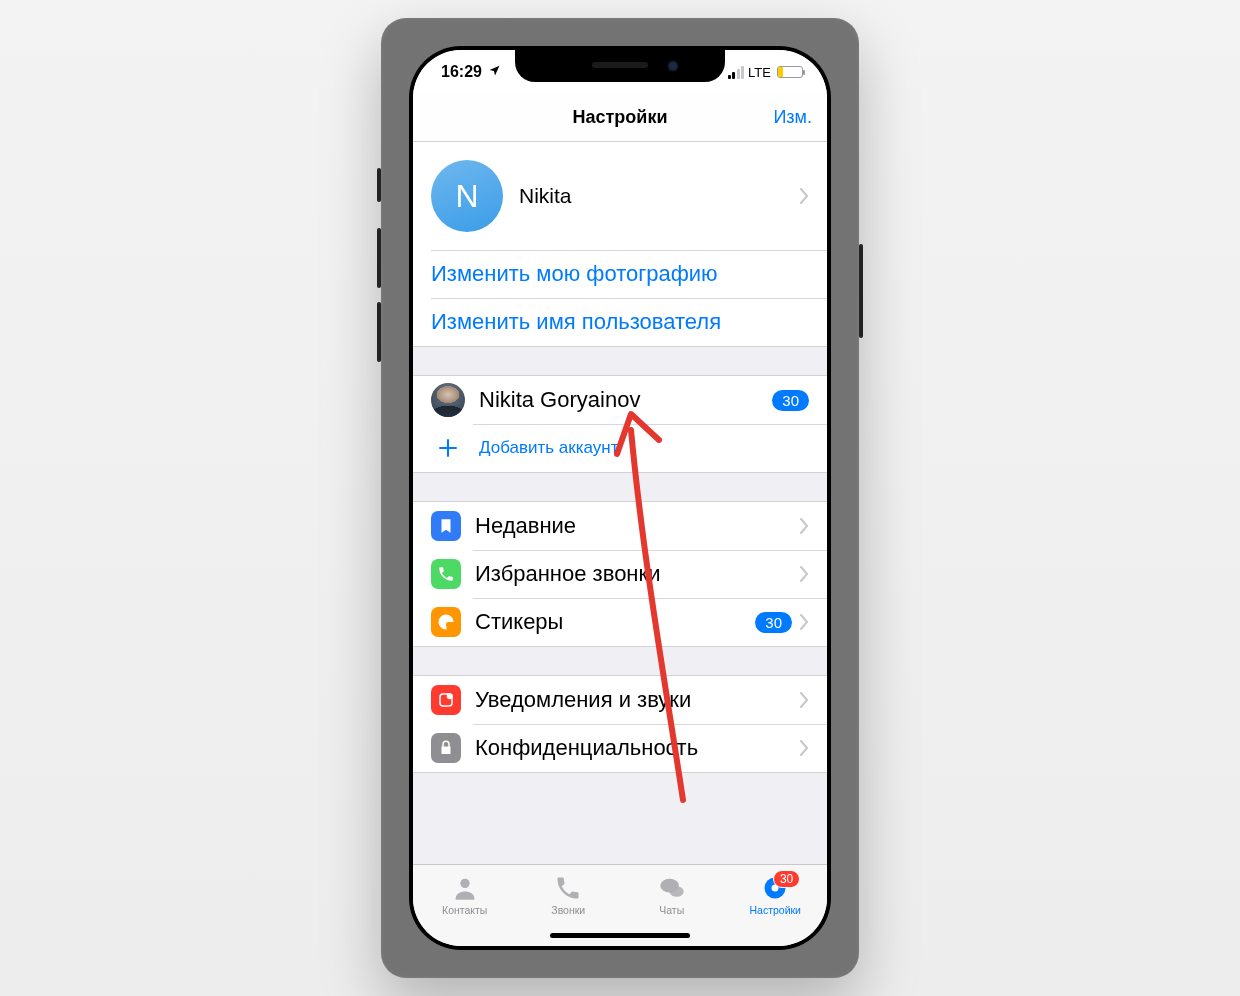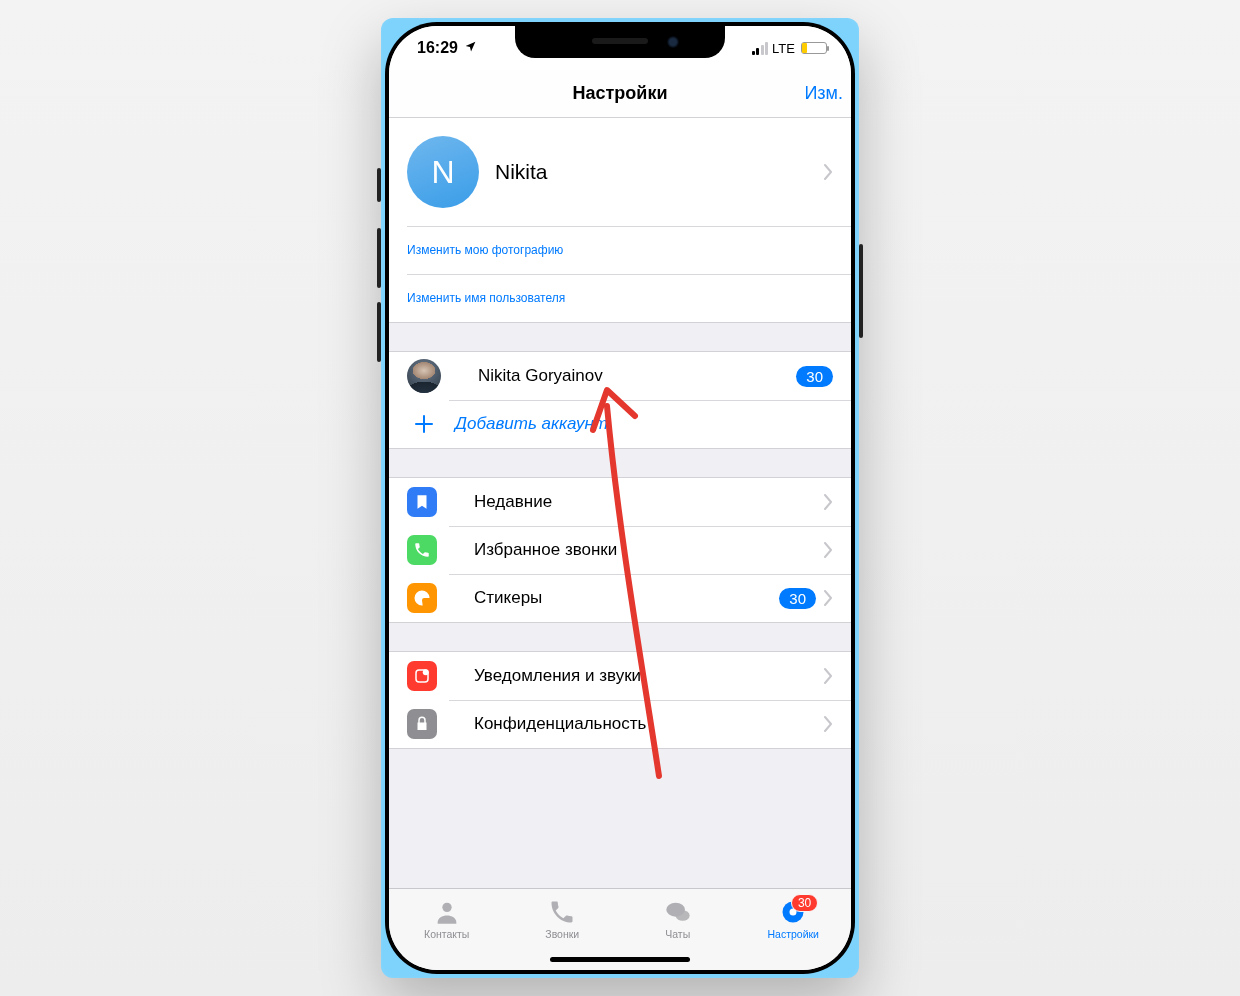--- a/index.html
+++ b/index.html
@@ -6,22 +6,22 @@
   body {
     width:1240px; height:996px;
     background:linear-gradient(180deg,#f3f3f3 0%,#ededed 100%);
     font-family:-apple-system,BlinkMacSystemFont,"Helvetica Neue",Arial,sans-serif;
     display:flex; align-items:center; justify-content:center;
     position:relative;
   }
   
   .phone {
     width:478px; height:960px;
-    background:#7dd3fc; border-radius:12px;
-    padding:4px;
+    background:#737373; border-radius:25px;
+    padding:28px;
     box-shadow:0 25px 60px rgba(0,0,0,.25), inset 0 0 4px rgba(255,255,255,.1);
     position:relative;
   }
   .phone-inner {
     width:100%; height:100%;
     background:#000; border-radius:52px;
     padding:4px;
   }
   .screen {
     width:100%; height:100%;
@@ -68,21 +68,21 @@
   .battery { width:26px; height:12px; border:1px solid #999; border-radius:3px; position:relative; margin-left:2px; }
   .battery::after { content:""; position:absolute; right:-3px; top:3px; width:2px; height:5px; background:#999; border-radius:1px; }
   .battery i { display:block; height:100%; width:22%; background:#ffcc00; border-radius:1px; }
 
   
   .navbar {
     height:48px; background:#fefefe; display:flex; align-items:center; justify-content:center;
     position:relative; border-bottom:.5px solid #d1d1d6;
   }
   .nav-title { font-size:18px; font-weight:600; color:#000; }
-  .nav-edit { position:absolute; right:8px; font-size:18px; color:#007aff; }
+  .nav-edit { position:absolute; right:15px; font-size:18px; color:#007aff; }
 
   
   .content { flex:1; overflow:hidden; background:#efeff4; }
   .group { background:#fff; border-top:.5px solid #d1d1d6; border-bottom:.5px solid #d1d1d6; }
   .group + .group { margin-top:28px; }
   .group.first { margin-top:0; border-top:none; }
   .row {
     display:flex; align-items:center; min-height:48px;
     padding:0 18px; position:relative; background:#fff;
   }
@@ -98,45 +98,45 @@
     background:linear-gradient(160deg,#6fb7ee,#3a9de8);
     display:flex; align-items:center; justify-content:center;
     color:#fff; font-size:32px; font-weight:400;
     margin-right:16px; flex-shrink:0;
   }
   .profile-name { font-size:21px; font-weight:400; color:#000; }
   .chev {
     margin-left:auto; color:#c7c7cc;
   }
   .chev svg { display:block; }
-  .link-row { color:#007aff; font-size:12px; }
+  .link-row { color:#007aff; font-size:22px; }
 
   .acc-avatar {
     width:34px; height:34px; border-radius:50%;
     background:radial-gradient(circle at 50% 30%, #6b7a8a, #2a3542);
     margin-right:14px; flex-shrink:0;
     position:relative; overflow:hidden;
   }
   .acc-avatar::after{
     content:""; position:absolute; inset:0;
     background:radial-gradient(ellipse 60% 45% at 50% 34%, #d7c4b4 0%, #a38874 55%, transparent 56%),
                radial-gradient(ellipse 90% 55% at 50% 100%, #24313f 0%, #1a2530 60%, transparent 61%);
   }
-  .row-label { font-size:17px; color:#000;margin-left:23px; }
+  .row-label { font-size:22px; color:#000; }
   .badge {
     margin-left:auto; background:#007aff; color:#fff;
     font-size:15px; font-weight:500;
     padding:2px 10px; border-radius:12px;
   }
   .plus-ic {
     width:34px; height:34px; display:flex; align-items:center; justify-content:center;
     margin-right:14px; flex-shrink:0;
   }
   .plus-ic svg { width:24px; height:24px; }
-  .add-label { color:#007aff; font-size:17px;font-style:italic; }
+  .add-label { color:#007aff; font-size:17px; }
 
   .set-icon {
     width:30px; height:30px; border-radius:7px; margin-right:14px; flex-shrink:0;
     display:flex; align-items:center; justify-content:center;
   }
   .set-icon svg { width:18px; height:18px; fill:#fff; }
   .ic-fav { background:#2f7cf6; }
   .ic-calls { background:#4cd964; }
   .ic-stick { background:#ff9500; }
   .ic-notif { background:#ff3b30; }

